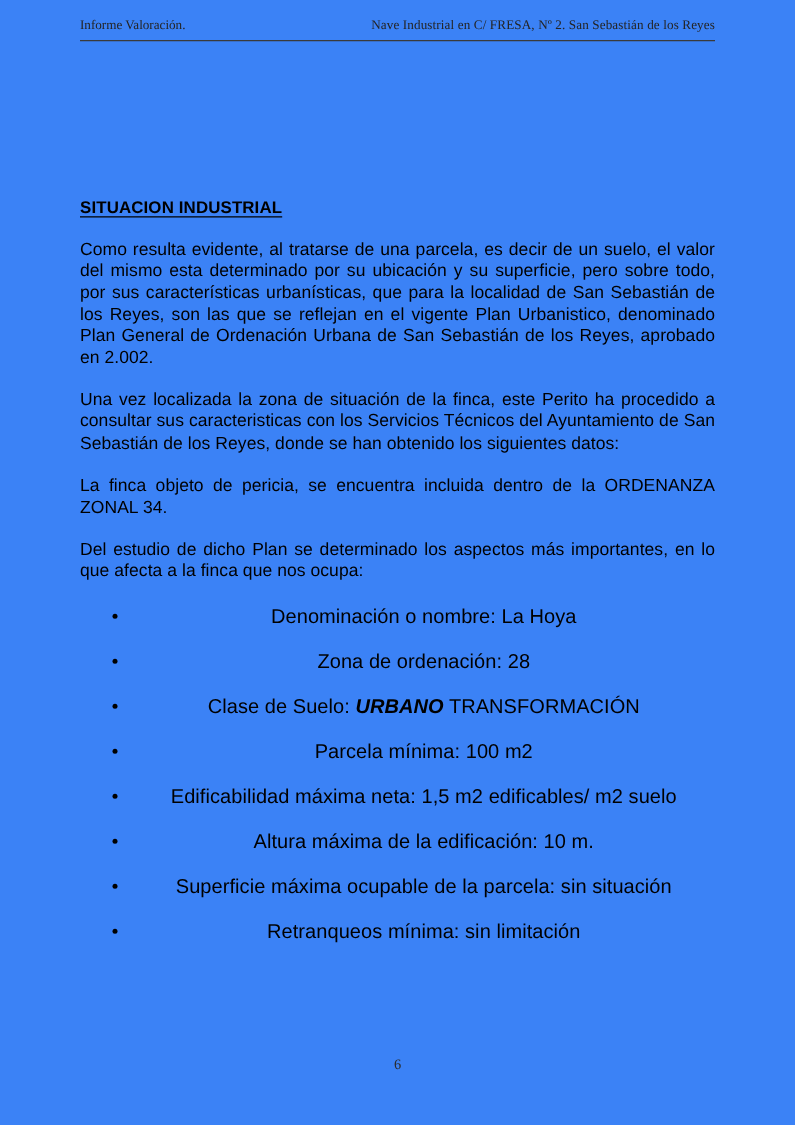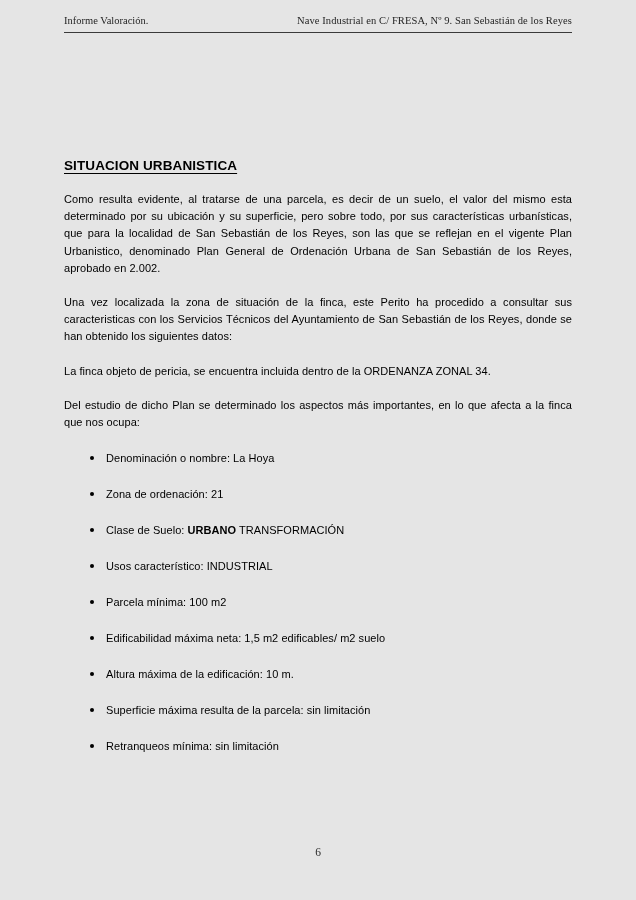--- a/index.html
+++ b/index.html
@@ -12,21 +12,21 @@
     height: 900px;
     position: relative;
     font-family: "Liberation Sans", sans-serif;
     color: #000000;
     overflow: hidden;
   }
 
   .page {
     position: absolute;
     inset: 0;
-    background: #e5e5e5;
+    background: #3b82f6;
   }
 
   
   .header {
     position: absolute;
     left: 64px;
     top: 14px;
     width: 508px;
     height: 18px;
     border-bottom: 1px solid #3a3a3a;
@@ -59,92 +59,92 @@
   .section-title {
     font-size: 13.5px;
     font-weight: bold;
     letter-spacing: 0.1px;
     text-decoration: underline;
     text-underline-offset: 3px;
     margin: 0 0 18px 0;
   }
 
   p.para {
-    font-size: 11px;
+    font-size: 14px;
     line-height: 17.2px;
     text-align: justify;
     margin: 0 0 17px 0;
     letter-spacing: 0.05px;
   }
   p.para:last-of-type { margin-bottom: 0; }
 
   .bullet-list {
     list-style: none;
     margin: 19px 0 0 0;
     padding: 0;
   }
   .bullet-list li {
     position: relative;
     padding-left: 42px;
-    font-size: 11px;
+    font-size: 16px;
     line-height: 17px;
     margin-bottom: 19px;
     letter-spacing: 0.05px;
+    text-align: center;
   }
   .bullet-list li .dot {
     position: absolute;
     left: 26px;
     top: 6px;
     width: 4px;
     height: 4px;
     border-radius: 50%;
     background: #000000;
   }
-  .bullet-list li b { font-weight: bold; }
+  .bullet-list li b { font-weight: bold; font-style: italic; }
 
   
   .page-number {
     position: absolute;
     left: 0;
     right: 0;
     top: 846px;
     text-align: center;
     font-family: "Liberation Serif", serif;
     font-size: 11.5px;
     color: #2b2b2b;
   }
 </style>
 </head>
 <body>
 
 <div class="page">
 
   <div class="header">
     <span class="header-left">Informe Valoración.</span>
-    <span class="header-right">Nave Industrial en C/ FRESA, Nº 9. San Sebastián de los Reyes</span>
+    <span class="header-right">Nave Industrial en C/ FRESA, Nº 2. San Sebastián de los Reyes</span>
   </div>
 
   <div class="content">
 
-    <h1 class="section-title">SITUACION URBANISTICA</h1>
+    <h1 class="section-title">SITUACION INDUSTRIAL</h1>
 
     <p class="para">Como resulta evidente, al tratarse de una parcela, es decir de un suelo, el valor del mismo esta determinado por su ubicación y su superficie, pero sobre todo, por sus características urbanísticas, que para la localidad de San Sebastián de los Reyes, son las que se reflejan en el vigente Plan Urbanistico, denominado Plan General de Ordenación Urbana de San Sebastián de los Reyes, aprobado en 2.002.</p>
     <p class="para">Una vez localizada la zona de situación de la finca, este Perito ha procedido a consultar sus caracteristicas con los Servicios Técnicos del Ayuntamiento de San Sebastián de los Reyes, donde se han obtenido los siguientes datos:</p>
     <p class="para">La finca objeto de pericia, se encuentra incluida dentro de la ORDENANZA ZONAL 34.</p>
     <p class="para">Del estudio de dicho Plan se determinado los aspectos más importantes, en lo que afecta a la finca que nos ocupa:</p>
 
     <ul class="bullet-list">
         <li><span class="dot"></span><span>Denominación o nombre: La Hoya</span></li>
-        <li><span class="dot"></span><span>Zona de ordenación: 21</span></li>
+        <li><span class="dot"></span><span>Zona de ordenación: 28</span></li>
         <li><span class="dot"></span><span>Clase de Suelo: <b>URBANO</b> TRANSFORMACIÓN</span></li>
-        <li><span class="dot"></span><span>Usos característico: INDUSTRIAL</span></li>
         <li><span class="dot"></span><span>Parcela mínima: 100 m2</span></li>
         <li><span class="dot"></span><span>Edificabilidad máxima neta: 1,5 m2 edificables/ m2 suelo</span></li>
         <li><span class="dot"></span><span>Altura máxima de la edificación: 10 m.</span></li>
-        <li><span class="dot"></span><span>Superficie máxima resulta de la parcela: sin limitación</span></li>
+        <li><span class="dot"></span><span>Superficie máxima ocupable de la parcela: sin situación</span></li>
         <li><span class="dot"></span><span>Retranqueos mínima: sin limitación</span></li>
       </ul>
 
   </div>
 
   <div class="page-number">6</div>
 
 </div>
 
 </body></html>

